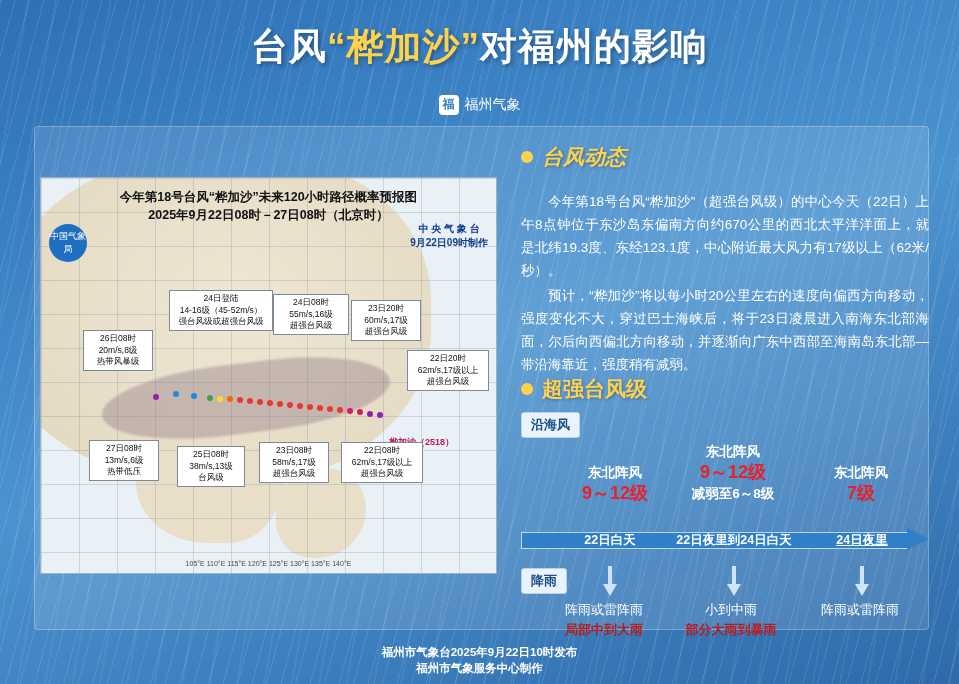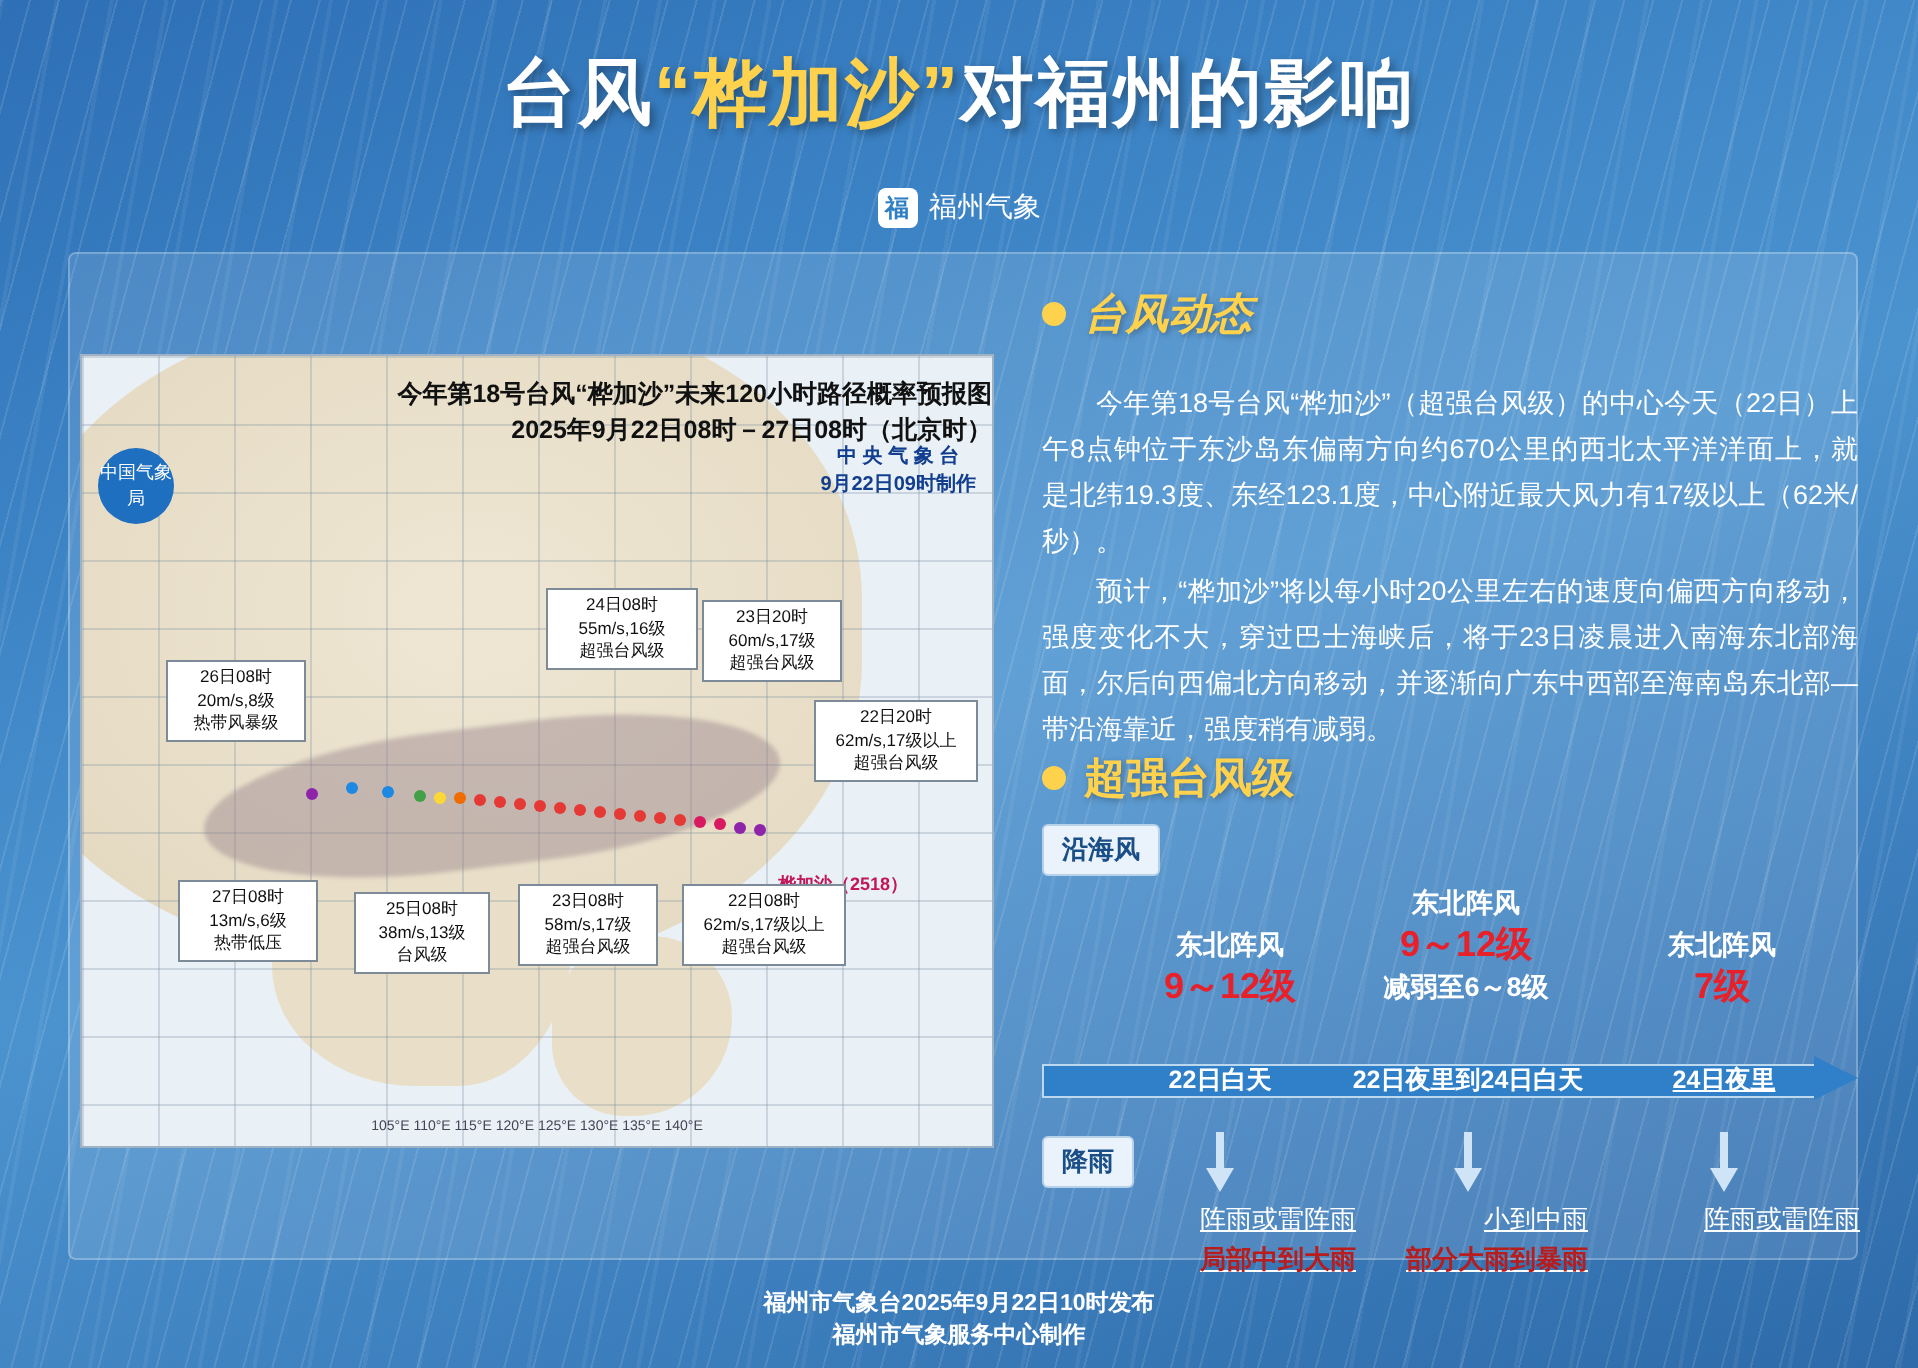--- a/index.html
+++ b/index.html
@@ -61,21 +61,21 @@
   .map-land3{
     position:absolute;left:235px;top:290px;width:90px;height:90px;
     background:#e9dfc8;border-radius:50% 45% 55% 40%;
   }
   .map-grid{position:absolute;inset:0;
     background-image:
       repeating-linear-gradient(to right,rgba(120,140,160,.28) 0 1px,transparent 1px 38px),
       repeating-linear-gradient(to bottom,rgba(120,140,160,.28) 0 1px,transparent 1px 34px);
   }
   .map-title{
-    position:absolute;left:0;top:10px;width:455px;text-align:right;
+    position:absolute;left:0;top:10px;width:455px;text-align:center;
     font-size:12.5px;font-weight:bold;color:#111;line-height:18px;
   }
   .map-cma{
     position:absolute;right:8px;top:44px;text-align:center;
     font-size:10px;color:#123e8f;font-weight:bold;line-height:14px;
   }
   .map-logo{position:absolute;left:8px;top:46px;width:38px;height:38px;
     border-radius:50%;background:#1f6fc0;color:#fff;font-size:9px;
     display:flex;align-items:center;justify-content:center;text-align:center;}
   .track-cone{
@@ -127,21 +127,21 @@
     position:absolute;right:0;top:0;width:0;height:0;
     border-top:11px solid transparent;border-bottom:11px solid transparent;
     border-left:22px solid #2f80c8;
   }
   .time-lbl{position:absolute;color:#ffffff;font-size:12.5px;font-weight:bold;text-align:center;}
   .dn-arrow{position:absolute;width:14px;height:30px;}
   .dn-arrow .stem{position:absolute;left:5px;top:0;width:4px;height:20px;background:#cfe4f6;}
   .dn-arrow .tip{position:absolute;left:0;top:18px;width:0;height:0;
     border-left:7px solid transparent;border-right:7px solid transparent;
     border-top:12px solid #cfe4f6;}
-  .rain-col{position:absolute;text-align:right;font-size:13px;line-height:20px;color:#ffffff;text-decoration:underline;}
+  .rain-col{position:absolute;text-align:center;font-size:13px;line-height:20px;color:#ffffff;}
   .rain-col .red{color:#b91c1c;font-weight:bold;}
 
   .footer{
     position:absolute;left:0;bottom:8px;width:959px;text-align:center;
     color:#ffffff;font-size:11.5px;line-height:16px;font-weight:bold;
   }
 </style>
 </head>
 <body>
 
@@ -199,20 +199,23 @@
   <div class="dot" style="left:196px;top:219px;background:#e53935;"></div>
   <div class="dot" style="left:186px;top:218px;background:#ef6c00;"></div>
   <div class="dot" style="left:176px;top:218px;background:#fdd835;"></div>
   <div class="dot" style="left:166px;top:217px;background:#43a047;"></div>
   <div class="dot" style="left:150px;top:215px;background:#1e88e5;"></div>
   <div class="dot" style="left:132px;top:213px;background:#1e88e5;"></div>
   <div class="dot" style="left:112px;top:216px;background:#8e24aa;"></div>
 
   <div class="label-typhoon" style="left:348px;top:258px;">桦加沙（2518）</div>
 
+  <div class="map-note" style="left:128px;top:112px;width:96px;">24日登陆
+14-16级（45-52m/s）
+强台风级或超强台风级</div>
   <div class="map-note" style="left:232px;top:116px;width:68px;">24日08时
 55m/s,16级
 超强台风级</div>
   <div class="map-note" style="left:310px;top:122px;width:62px;">23日20时
 60m/s,17级
 超强台风级</div>
   <div class="map-note" style="left:366px;top:172px;width:74px;">22日20时
 62m/s,17级以上
 超强台风级</div>
   <div class="map-note" style="left:42px;top:152px;width:62px;">26日08时

